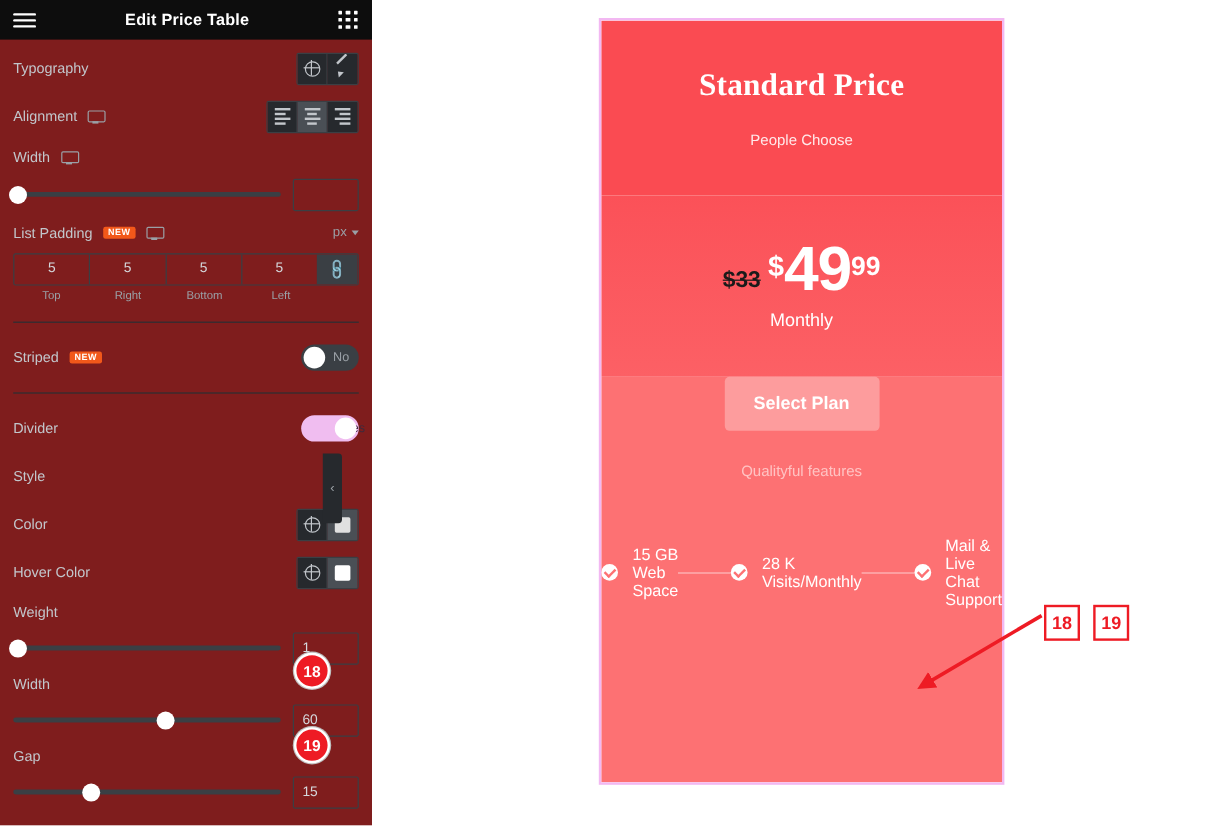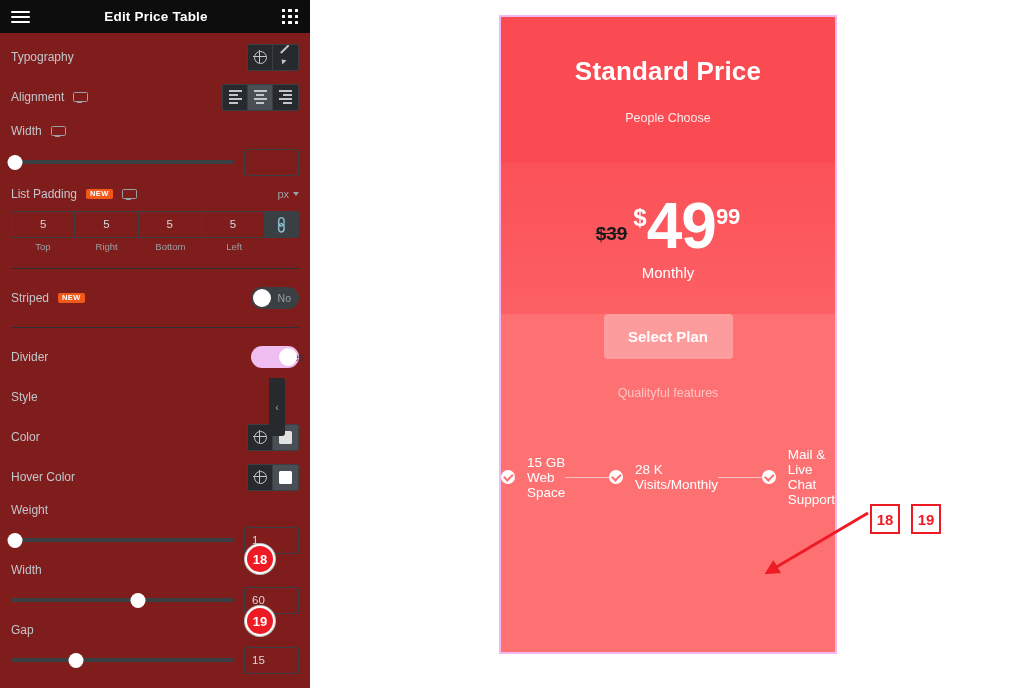--- a/index.html
+++ b/index.html
@@ -158,34 +158,34 @@
   
   .card {
     position:absolute; left:501px; top:17px; width:334px; height:635px;
     outline: 2px solid #f2b8f2;
     overflow:hidden;
   }
   .card-head {
     height: 146px; background:#fa4b52;
     display:flex;flex-direction:column;align-items:center;justify-content:center; gap: 24px;
   }
-  .card-head h2 { font-size: 26px; color:#fff; font-weight:bold; letter-spacing:.2px; }
+  .card-head h2 { font-size: 26px; color:#fff; font-weight:bold; letter-spacing:.2px;font-family:Liberation Serif, serif; }
   .card-head p { font-size: 12.5px; color:#ffe9ea; }
 
   .card-price {
     height: 151px; background: linear-gradient(180deg,#fb5158 0%, #fc6065 100%);
     display:flex;flex-direction:column;align-items:center;justify-content:center;
   }
   .price-line { display:flex; align-items:flex-start; justify-content:center; }
   .orig {
     font-size: 19px; color:#1a1a1a; text-decoration: line-through; font-weight:bold;
     align-self:center; margin-right: 6px; margin-top: 16px;
   }
   .cur { font-size: 24px; color:#fff; font-weight:bold; margin-top: 8px; }
-  .int { font-size: 64px; color:#fff; font-weight:bold; line-height: .95; letter-spacing:-1px; }
+  .int { font-size: 52px; color:#fff; font-weight:bold; line-height: .95; letter-spacing:-1px; }
   .frac { font-size: 22px; color:#fff; font-weight:bold; margin-top: 8px; }
   .period { font-size: 15px; color:#ffffff; margin-top: 8px; }
 
   .card-body {
     height: 338px; background:#fd7173;
     display:flex; flex-direction:column; align-items:center;
   }
   .select-plan {
     width: 129px; height: 45px; border-radius: 4px;
     background: rgba(255,255,255,.30);
@@ -450,21 +450,21 @@
 
   <div class="card">
 
     <div class="card-head">
       <h2>Standard Price</h2>
       <p>People Choose</p>
     </div>
 
     <div class="card-price">
       <div class="price-line">
-        <span class="orig">$39</span>
+        <span class="orig">$33</span>
         <span class="cur">$</span>
         <span class="int">49</span>
         <span class="frac">99</span>
       </div>
       <div class="period">Monthly</div>
     </div>
 
     <div class="card-body">
       <div class="select-plan">Select Plan</div>
       <div class="sub-note">Qualityful features</div>

